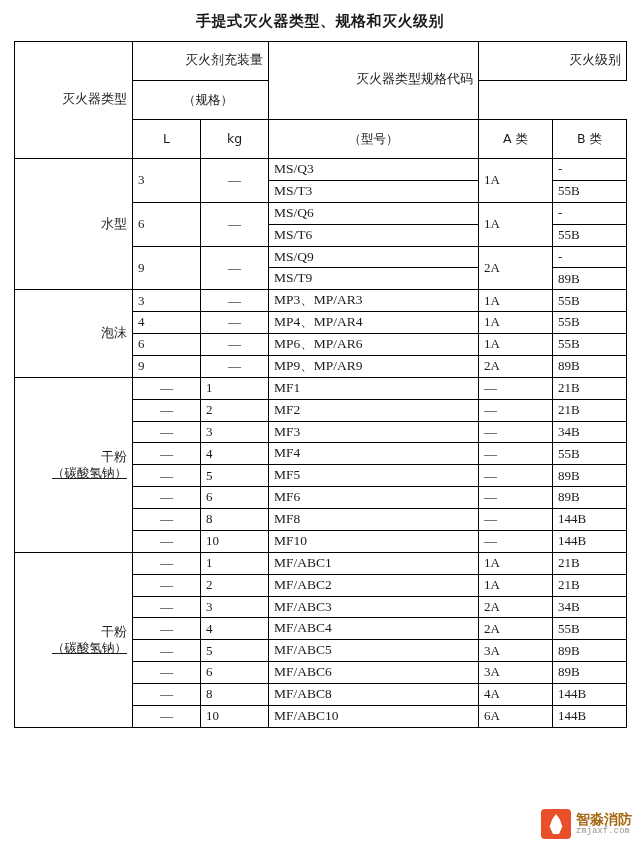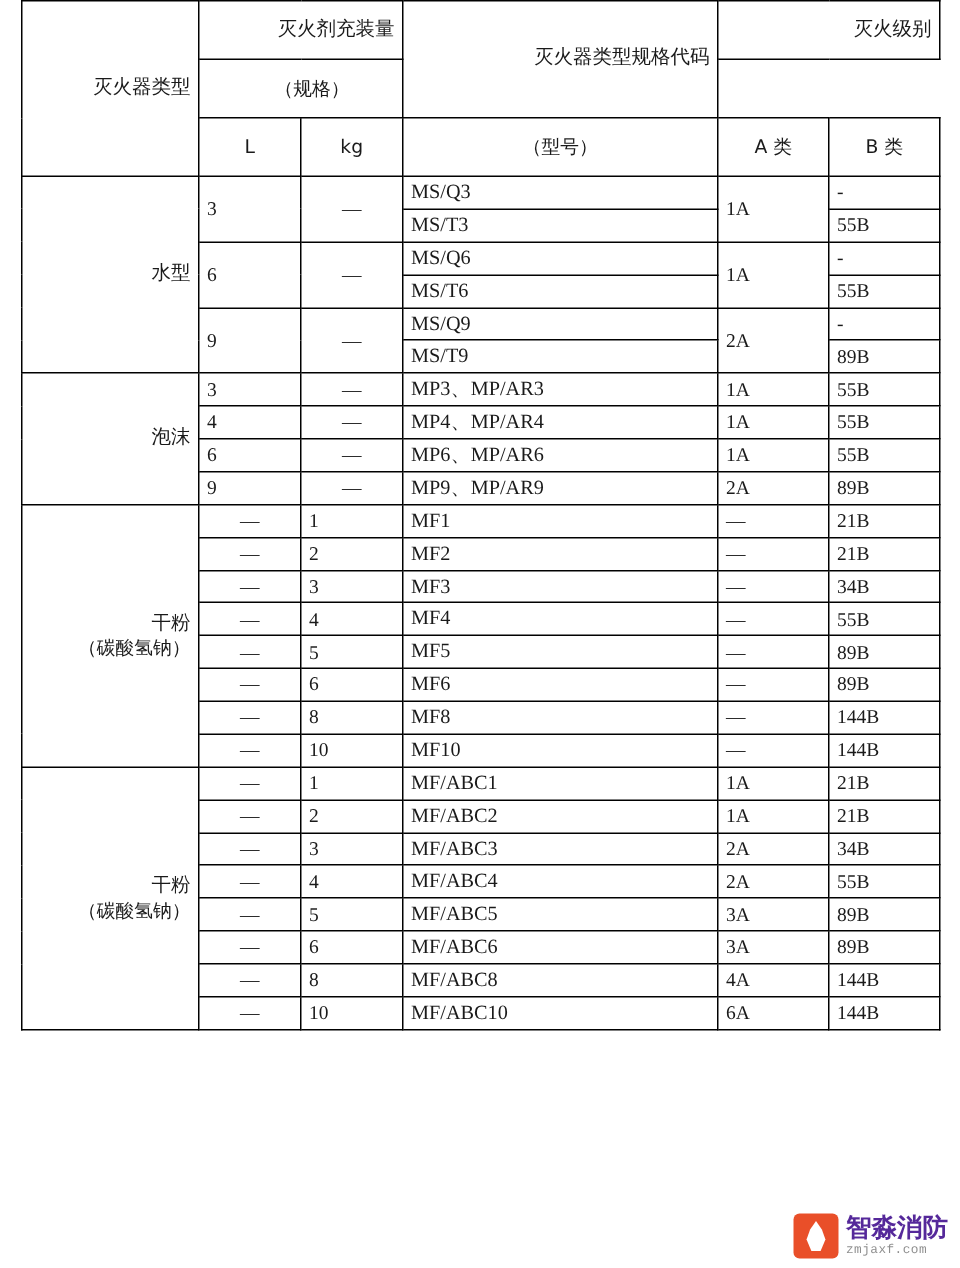--- a/index.html
+++ b/index.html
@@ -65,20 +65,21 @@
   .cat-cell {
     text-align: right;
     padding-left: 14px;
     font-family: "DejaVu Sans", "Liberation Sans", sans-serif;
     font-size: 13px;
     line-height: 1.9;
   }
   .cat-cell .sub {
     display: block;
     font-size: 12.5px;
+    text-decoration: underline;
   }
   .num-cell {
     text-align: left;
     padding-left: 7px;
     font-family: "Liberation Serif", "DejaVu Serif", serif;
     font-size: 13px;
   }
   .dash-cell {
     text-align: center;
     font-family: "Liberation Serif", "DejaVu Serif", serif;
@@ -124,36 +125,37 @@
     background: #ffffff;
     clip-path: polygon(50% 0%, 78% 28%, 95% 62%, 72% 100%, 28% 100%, 5% 62%, 22% 28%);
   }
   .wm-text {
     display: flex;
     flex-direction: column;
     line-height: 1.1;
   }
   .wm-main {
     font-family: "DejaVu Sans", "Liberation Sans", sans-serif;
-    font-size: 17px;
-    color: #4c1d95;
+    font-size: 14px;
+    color: #a16207;
     font-weight: bold;
   }
   .wm-sub {
     font-family: Liberation Mono, monospace;
     font-size: 8.5px;
     color: #8a8a8a;
     letter-spacing: 0.3px;
   }
 </style>
 </head>
 <body>
 
 <div class="page">
 
+  <div class="doc-title">手提式灭火器类型、规格和灭火级别</div>
 
   <table class="fire-table">
     <colgroup>
       <col class="c-type">
         <col class="c-l">
         <col class="c-kg">
         <col class="c-code">
         <col class="c-a">
         <col class="c-b">
     </colgroup>

